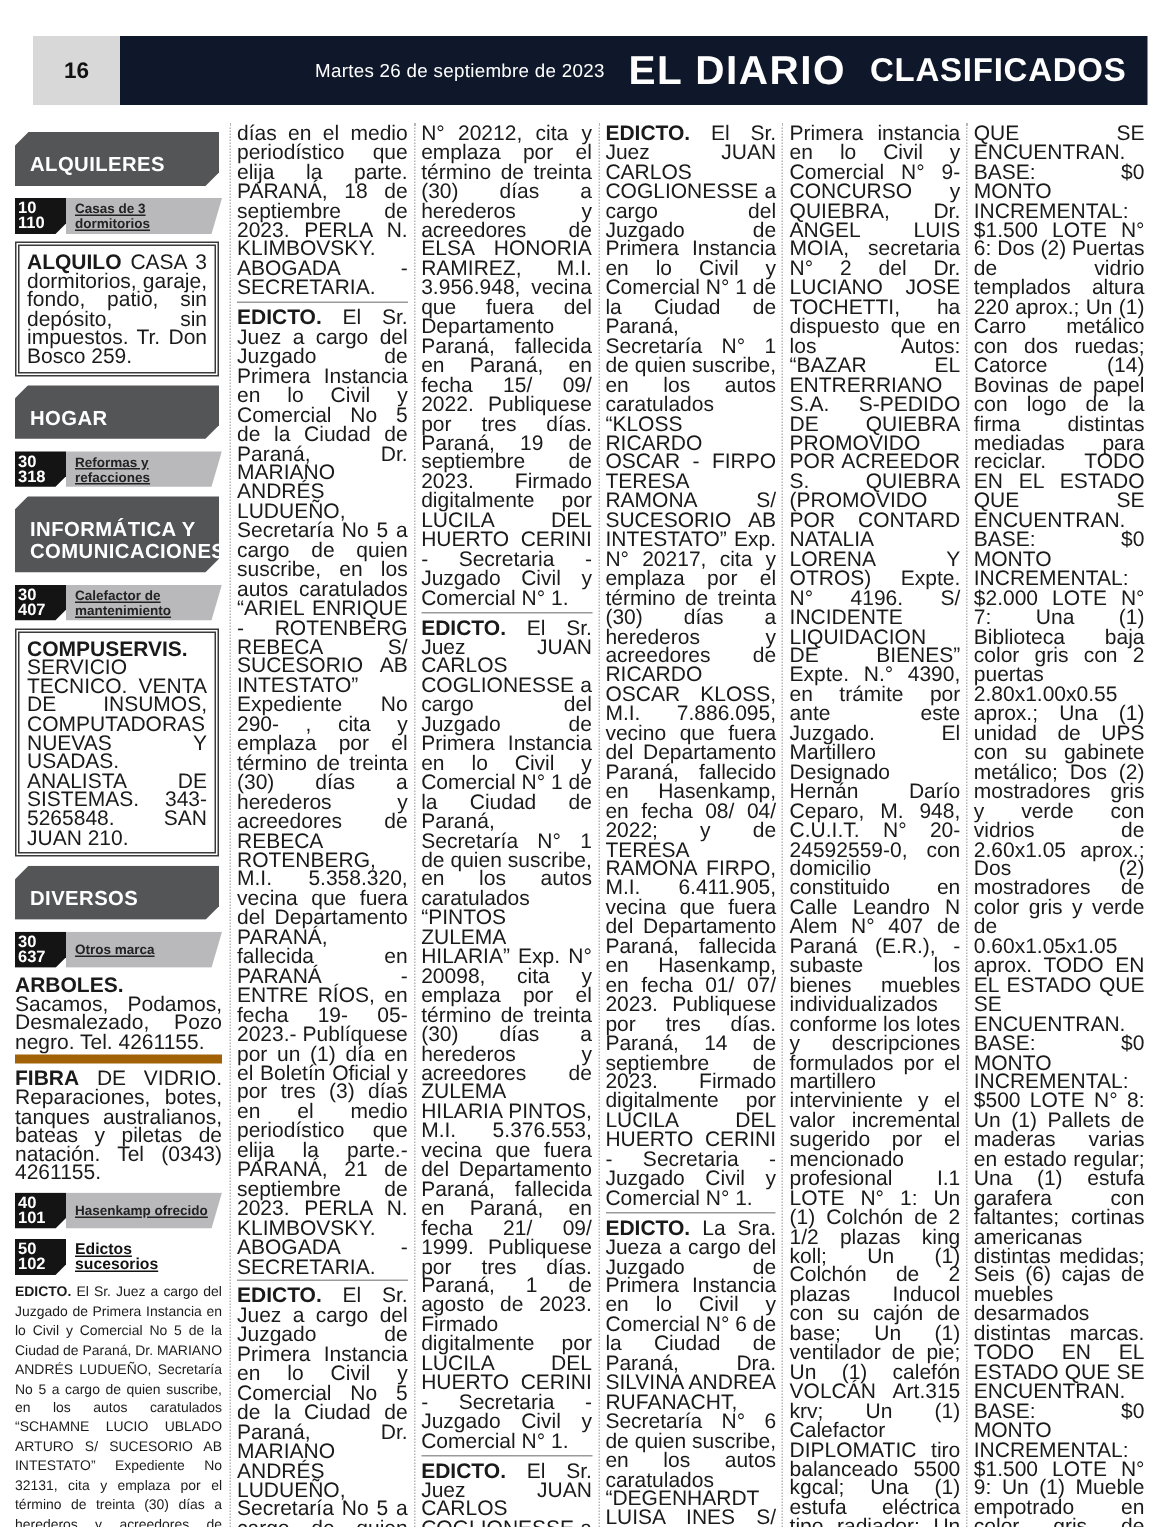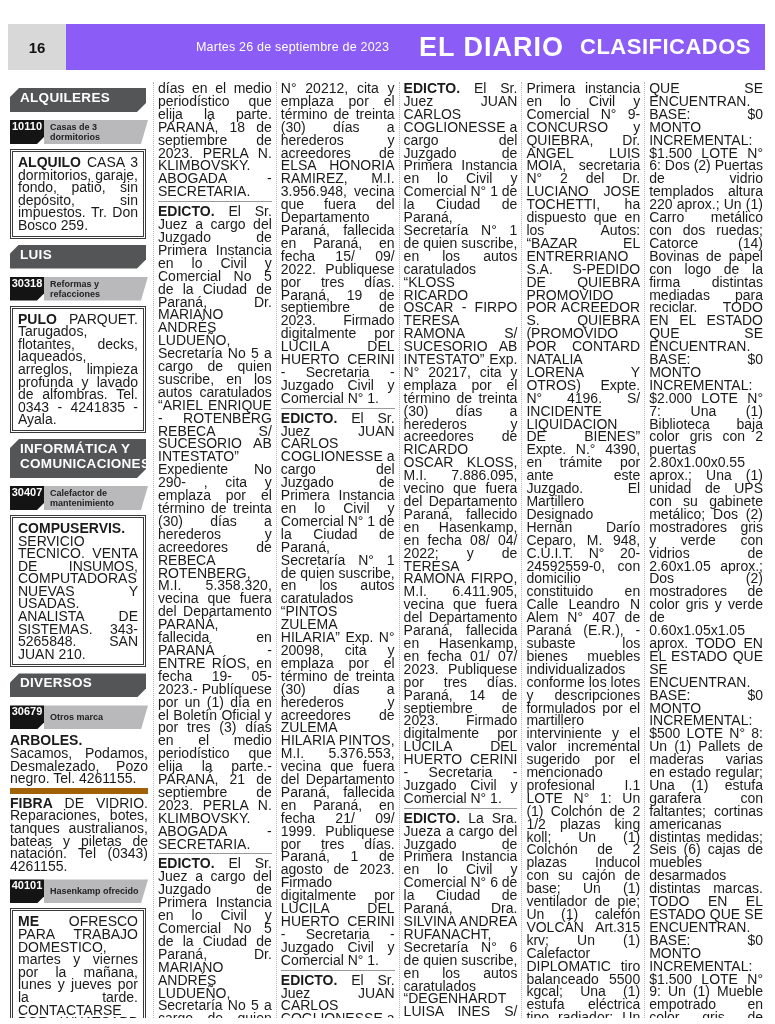--- a/index.html
+++ b/index.html
@@ -1,46 +1,46 @@
 <!DOCTYPE html>
 <html><head>
 <meta charset="utf-8">
 <style>
   html,body{margin:0;padding:0;background:#ffffff;}
   .page{position:relative;width:775px;height:1024px;background:#fff;overflow:hidden;
         font-family:"Liberation Sans","DejaVu Sans",sans-serif;color:#1a1a1a;}
   
-  header{position:absolute;top:24px;left:8px;right:10px;height:46px;display:flex;}
+  header{position:absolute;top:24px;left:22px;right:10px;height:46px;display:flex;}
   .pagenum{width:58px;background:#d8d8d8;color:#111;font-weight:bold;font-size:15px;
            display:flex;align-items:center;justify-content:center;}
-  .headbar{flex:1;background:#8b5cf6;display:flex;align-items:center;color:#fff;}
+  .headbar{flex:1;background:#0f172a;display:flex;align-items:center;color:#fff;}
   .date{font-size:12.5px;margin-left:130px;letter-spacing:.2px;}
   .masthead{font-family:Liberation Sans, sans-serif;font-weight:bold;
             font-size:27px;margin-left:auto;letter-spacing:1px;}
   .sectiontitle{font-size:22px;font-weight:bold;margin:0 14px 0 16px;letter-spacing:.5px;text-align:center;}
   
   .content{position:absolute;top:82px;left:10px;right:8px;bottom:6px;display:flex;}
   .sidebar{width:138px;padding-right:5px;border-right:1px dotted #b5b5b5;overflow:hidden;}
   .col{flex:1;padding:0 4px;border-right:1px dotted #b5b5b5;overflow:hidden;
        font-size:14px;line-height:12.9px;}
   .col:last-child{border-right:none;}
   .col p{margin:0;text-align:justify;}
   p.rule{border-bottom:1px solid #9a9a9a;padding-bottom:3px;margin-bottom:3px;}
   .lead{font-weight:bold;}
   
   .section-header{background:#545557;color:#fff;font-weight:bold;font-size:13.5px;
-      padding:2px 8px 7px 10px;margin:6px 2px 8px 0;letter-spacing:.3px;line-height:15px;
+      padding:14px 8px 7px 10px;margin:6px 2px 8px 0;letter-spacing:.3px;line-height:15px;
       clip-path:polygon(9px 0,100% 0,100% calc(100% - 9px),calc(100% - 9px) 100%,0 100%,0 9px);}
   .badge-row{display:flex;align-items:stretch;margin:7px 0 5px 0;min-height:24px;}
   .badge-num{background:#141414;color:#fff;font-weight:bold;width:30px;padding:1px 2px;
-      display:flex;flex-direction:row;justify-content:center;line-height:10px;font-size:11px;
+      display:flex;flex-direction:column;justify-content:center;line-height:10px;font-size:11px;
       clip-path:polygon(0 0,100% 0,100% calc(100% - 7px),calc(100% - 7px) 100%,0 100%);}
   .badge-label{flex:1;background:#b9b9bb;color:#222;font-weight:bold;font-size:9px;
       line-height:10px;display:flex;flex-direction:column;justify-content:center;padding:2px 6px;
-      clip-path:polygon(0 0,100% 0,calc(100% - 7px) 100%,0 100%);}
+      clip-path:polygon(0 0,100% 0,calc(100% - 7px) 100%,0 100%);text-decoration:underline;}
   .badge-row.plain .badge-label{background:transparent;font-size:10.5px;color:#111;clip-path:none;}
   .ad{font-size:14px;line-height:12.6px;text-align:justify;margin:0 0 4px 0;}
   .ad.boxed{border:3px double #3a3a3a;padding:4px 5px;margin:0 2px 6px 0;}
   .ad.rule{border-bottom:6px solid #a16207;padding-bottom:3px;margin-bottom:3px;}
   .ad.edict{font-size:9.3px;line-height:12.9px;}
 </style>
 </head>
 <body>
 
 <div class="page">
@@ -57,56 +57,54 @@
     <div class="sidebar">
         <div class="section-header">ALQUILERES</div>
         <div class="badge-row">
           <div class="badge-num">
             <span>10</span>
             <span>110</span>
           </div>
           <div class="badge-label">Casas de 3 dormitorios</div>
         </div>
         <p class="ad boxed"><span class="lead">ALQUILO</span> <span>CASA 3 dormitorios, garaje, fondo, patio, sin depósito, sin impuestos. Tr. Don Bosco 259.</span></p>
-        <div class="section-header">LUIS</div>
+        <div class="section-header">HOGAR</div>
         <div class="badge-row">
           <div class="badge-num">
             <span>30</span>
             <span>318</span>
           </div>
           <div class="badge-label">Reformas y refacciones</div>
         </div>
-        <p class="ad boxed"><span class="lead">PULO</span> <span>PARQUET. Tarugados, flotantes, decks, laqueados, arreglos, limpieza profunda y lavado de alfombras. Tel. 0343 - 4241835 - Ayala.</span></p>
         <div class="section-header">INFORMÁTICA Y COMUNICACIONES</div>
         <div class="badge-row">
           <div class="badge-num">
             <span>30</span>
             <span>407</span>
           </div>
           <div class="badge-label">Calefactor de mantenimiento</div>
         </div>
         <p class="ad boxed"><span class="lead">COMPUSERVIS.</span> <span>SERVICIO TECNICO. VENTA DE INSUMOS, COMPUTADORAS NUEVAS Y USADAS. ANALISTA DE SISTEMAS. 343-5265848. SAN JUAN 210.</span></p>
         <div class="section-header">DIVERSOS</div>
         <div class="badge-row">
           <div class="badge-num">
             <span>30</span>
-            <span>679</span>
+            <span>637</span>
           </div>
           <div class="badge-label">Otros marca</div>
         </div>
         <p class="ad rule"><span class="lead">ARBOLES.</span> <span>Sacamos, Podamos, Desmalezado, Pozo negro. Tel. 4261155.</span></p>
         <p class="ad"><span class="lead">FIBRA</span> <span>DE VIDRIO. Reparaciones, botes, tanques australianos, bateas y piletas de natación. Tel (0343) 4261155.</span></p>
         <div class="badge-row">
           <div class="badge-num">
             <span>40</span>
             <span>101</span>
           </div>
           <div class="badge-label">Hasenkamp ofrecido</div>
         </div>
-        <p class="ad boxed"><span class="lead">ME</span> <span>OFRESCO PARA TRABAJO DOMESTICO, martes y viernes por la mañana, lunes y jueves por la tarde. CONTACTARSE POR WHATSAPP al 343 5164085.</span></p>
         <div class="badge-row plain">
           <div class="badge-num">
             <span>50</span>
             <span>102</span>
           </div>
           <div class="badge-label">Edictos sucesorios</div>
         </div>
         <p class="ad edict"><span class="lead">EDICTO.</span> <span>El Sr. Juez a cargo del Juzgado de Primera Instancia en lo Civil y Comercial No 5 de la Ciudad de Paraná, Dr. MARIANO ANDRÉS LUDUEÑO, Secretaría No 5 a cargo de quien suscribe, en los autos caratulados “SCHAMNE LUCIO UBLADO ARTURO S/ SUCESORIO AB INTESTATO” Expediente No 32131, cita y emplaza por el término de treinta (30) días a herederos y acreedores de LUCIO UBALDO ARTURO SCHAMNE, M.I. 5.938.628, vecino que fuera del Departamento Paraná, fallecido en Paraná, en fecha 14- 07- 2023. Publíquese por un (1) día en el Boletín Oficial y por tres (3)</span></p>
       </div>
     <div style="display:contents"><div class="col">

